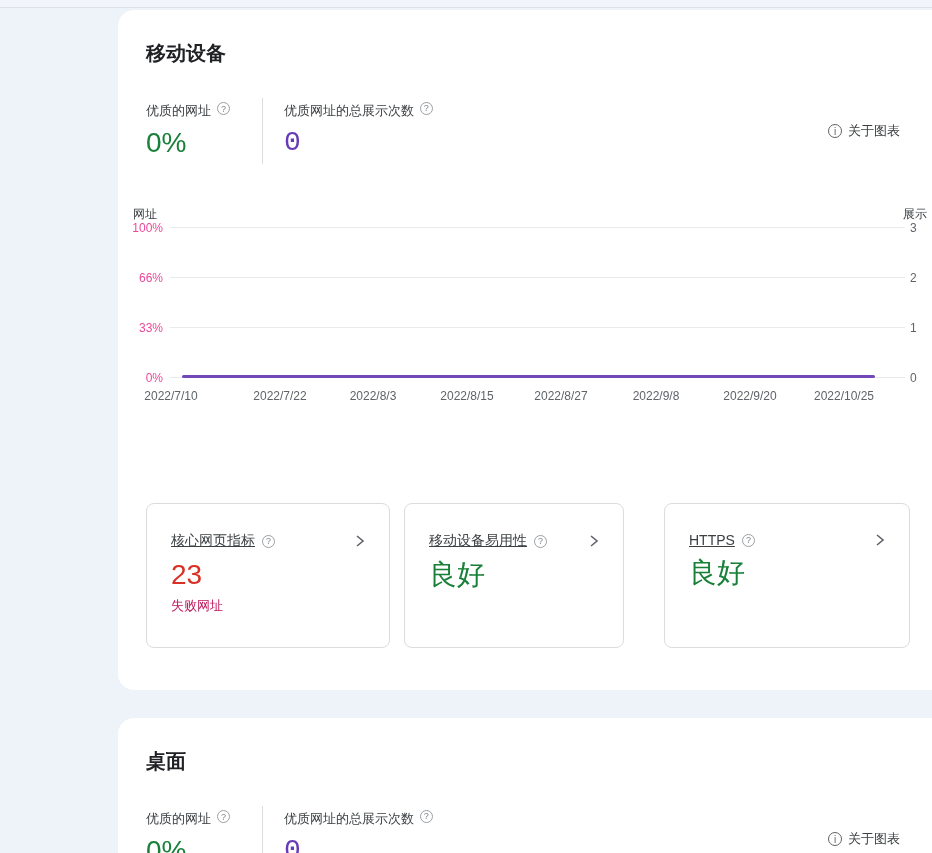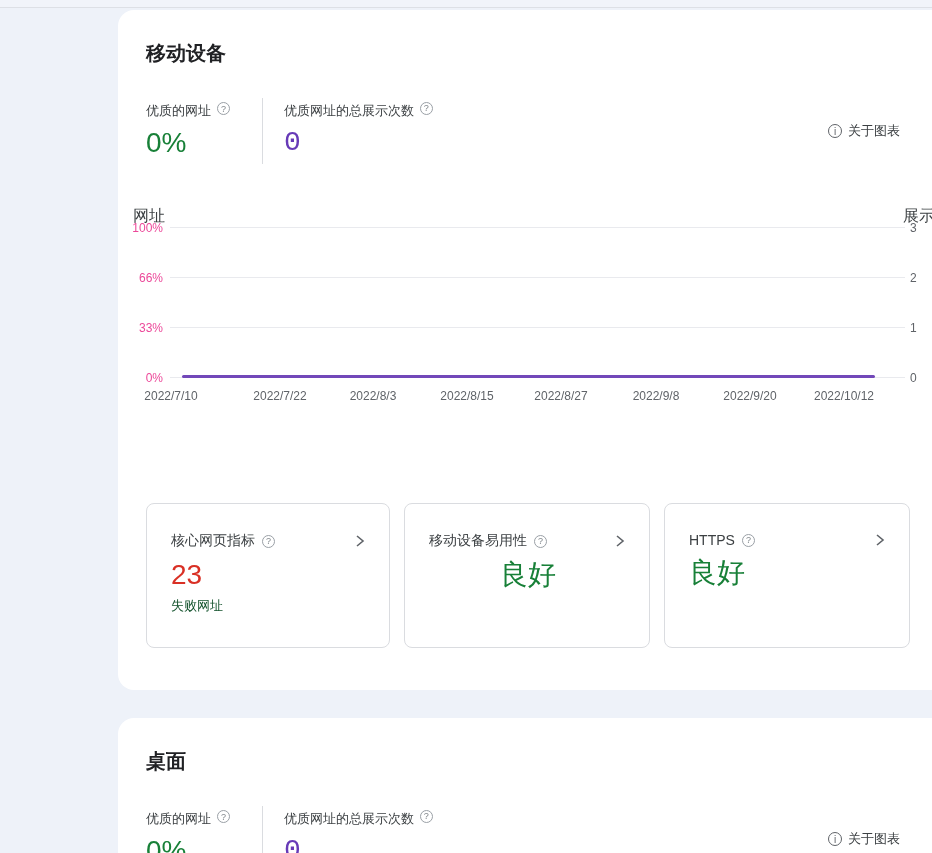--- a/index.html
+++ b/index.html
@@ -53,21 +53,21 @@
     display:flex; align-items:center; gap:6px;
     font-size:13px; color:#3c4043; cursor:pointer; white-space:nowrap;
   }
   .info-icon {
     display:inline-flex; align-items:center; justify-content:center;
     width:14px; height:14px; border:1.2px solid #5f6368; border-radius:50%;
     font-size:10px; color:#5f6368; font-style:normal;
   }
 
   
-  .axis-title { position:absolute; font-size:16px; color:#3c4043;font-family:Liberation Serif, serif; }
+  .axis-title { position:absolute; font-size:12px; color:#3c4043;font-family:Liberation Serif, serif; }
   .axis-title-left  { left:15px;  top:196px; }
   .axis-title-right { left:785px; top:196px; }
   .gridline {
     position:absolute; left:52px; width:735px; height:1px; background:#e9eaee;
   }
   .tick-left {
     position:absolute; left:0; width:45px; text-align:right;
     font-size:12px; color:#ec4899;
   }
   .tick-right {
@@ -86,29 +86,29 @@
   .factors-heading {
     position:absolute; left:28px; top:450px;
     font-size:14px; color:#202124;
   }
   .factor-card {
     position:absolute; top:493px; height:145px;
     border:1px solid #dadce0; border-radius:8px;
     padding:28px 22px 0 24px; background:#fff; cursor:pointer;
   }
   .factor-1 { left:28px;  width:244px; }
-  .factor-2 { left:286px; width:246px;text-align:center; }
+  .factor-2 { left:286px; width:220px; }
   .factor-3 { left:546px; width:246px; }
   .factor-head {
     display:flex; align-items:center; gap:7px;
   }
-  .factor-title { font-size:14px; color:#3c4043; white-space:nowrap; }
+  .factor-title { font-size:14px; color:#3c4043; white-space:nowrap;text-decoration:underline; }
   .factor-chevron { margin-left:auto; display:flex; }
   .factor-value { margin-top:8px; font-size:28px; line-height:34px; }
-  .factor-sub { margin-top:5px; font-size:13px; color:#14532d; white-space:nowrap; }
+  .factor-sub { margin-top:5px; font-size:13px; color:#be185d; white-space:nowrap; }
 </style>
 </head>
 <body>
 
 <div class="top-strip"></div>
 
 <section class="card" id="card-mobile">
 
   <h2 class="section-title">移动设备</h2>
 
@@ -156,21 +156,21 @@
 
     <div class="data-line"></div>
 
     <span class="x-label" style="left:53px">2022/7/10</span>
     <span class="x-label" style="left:162px">2022/7/22</span>
     <span class="x-label" style="left:255px">2022/8/3</span>
     <span class="x-label" style="left:349px">2022/8/15</span>
     <span class="x-label" style="left:443px">2022/8/27</span>
     <span class="x-label" style="left:538px">2022/9/8</span>
     <span class="x-label" style="left:632px">2022/9/20</span>
-    <span class="x-label" style="left:726px">2022/10/12</span>
+    <span class="x-label" style="left:726px">2022/10/25</span>
   </div>
 
 
   <div class="factor-card factor-1">
     <div class="factor-head">
       <span class="factor-title">核心网页指标</span>
       <span class="help-icon">?</span>
       <span class="factor-chevron">
         <svg width="14" height="16" viewBox="0 0 14 16">
             <polyline points="4,3 10,8 4,13" fill="none" stroke="#5f6368" stroke-width="1.6"></polyline>

